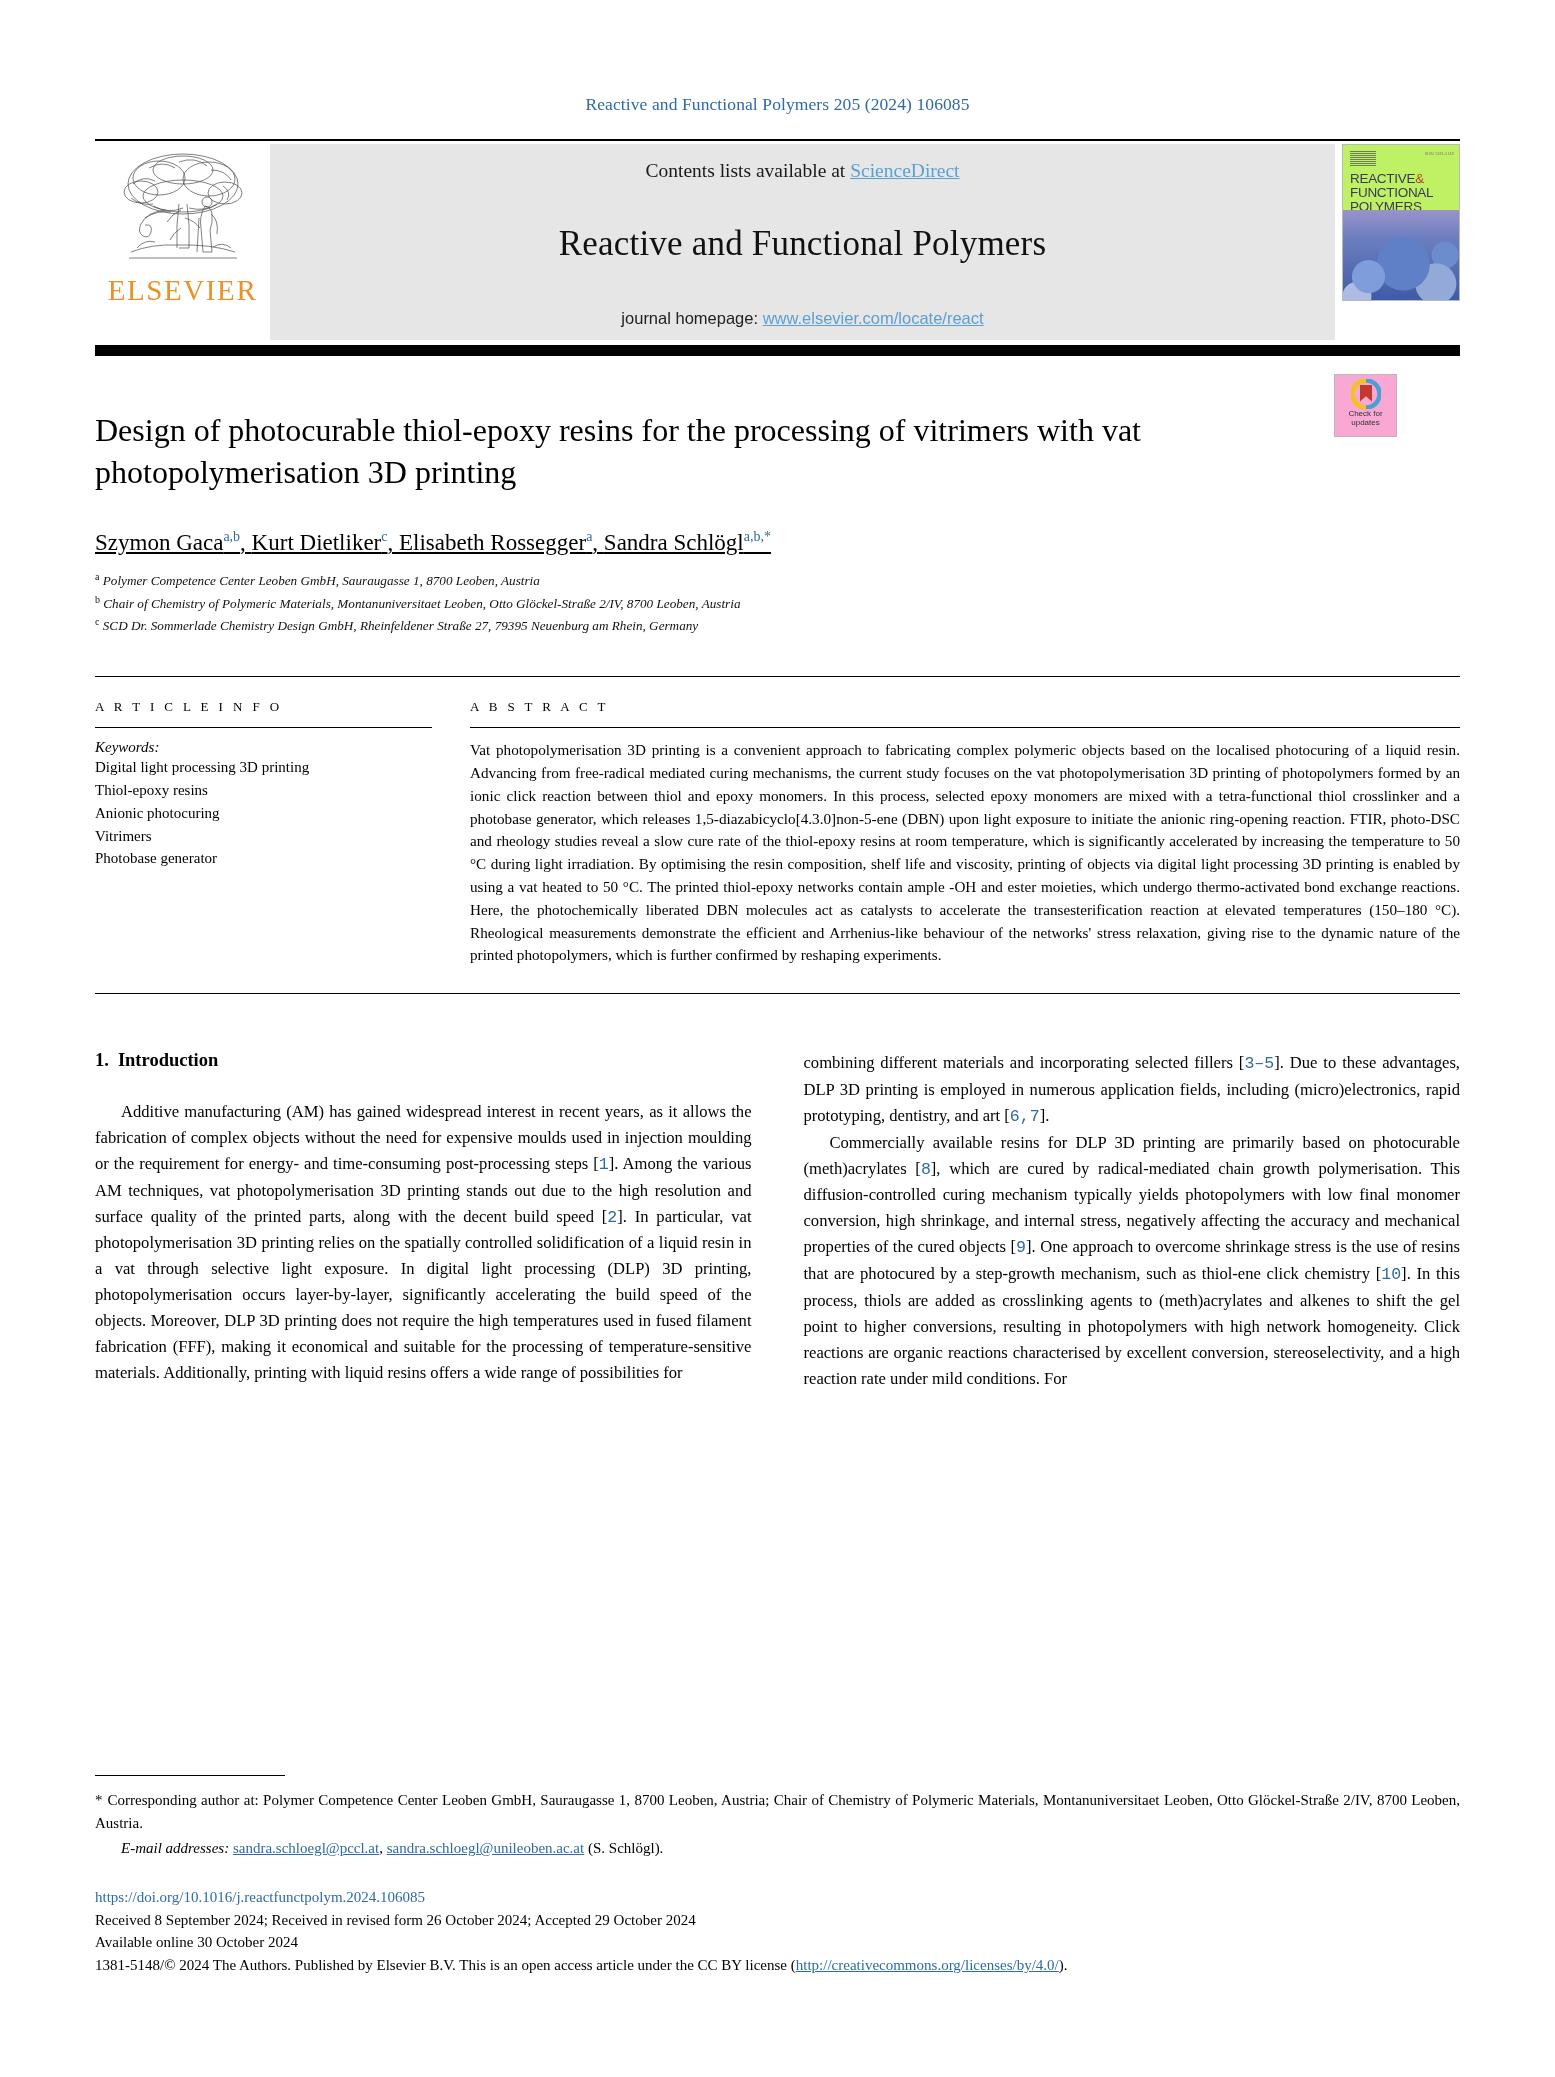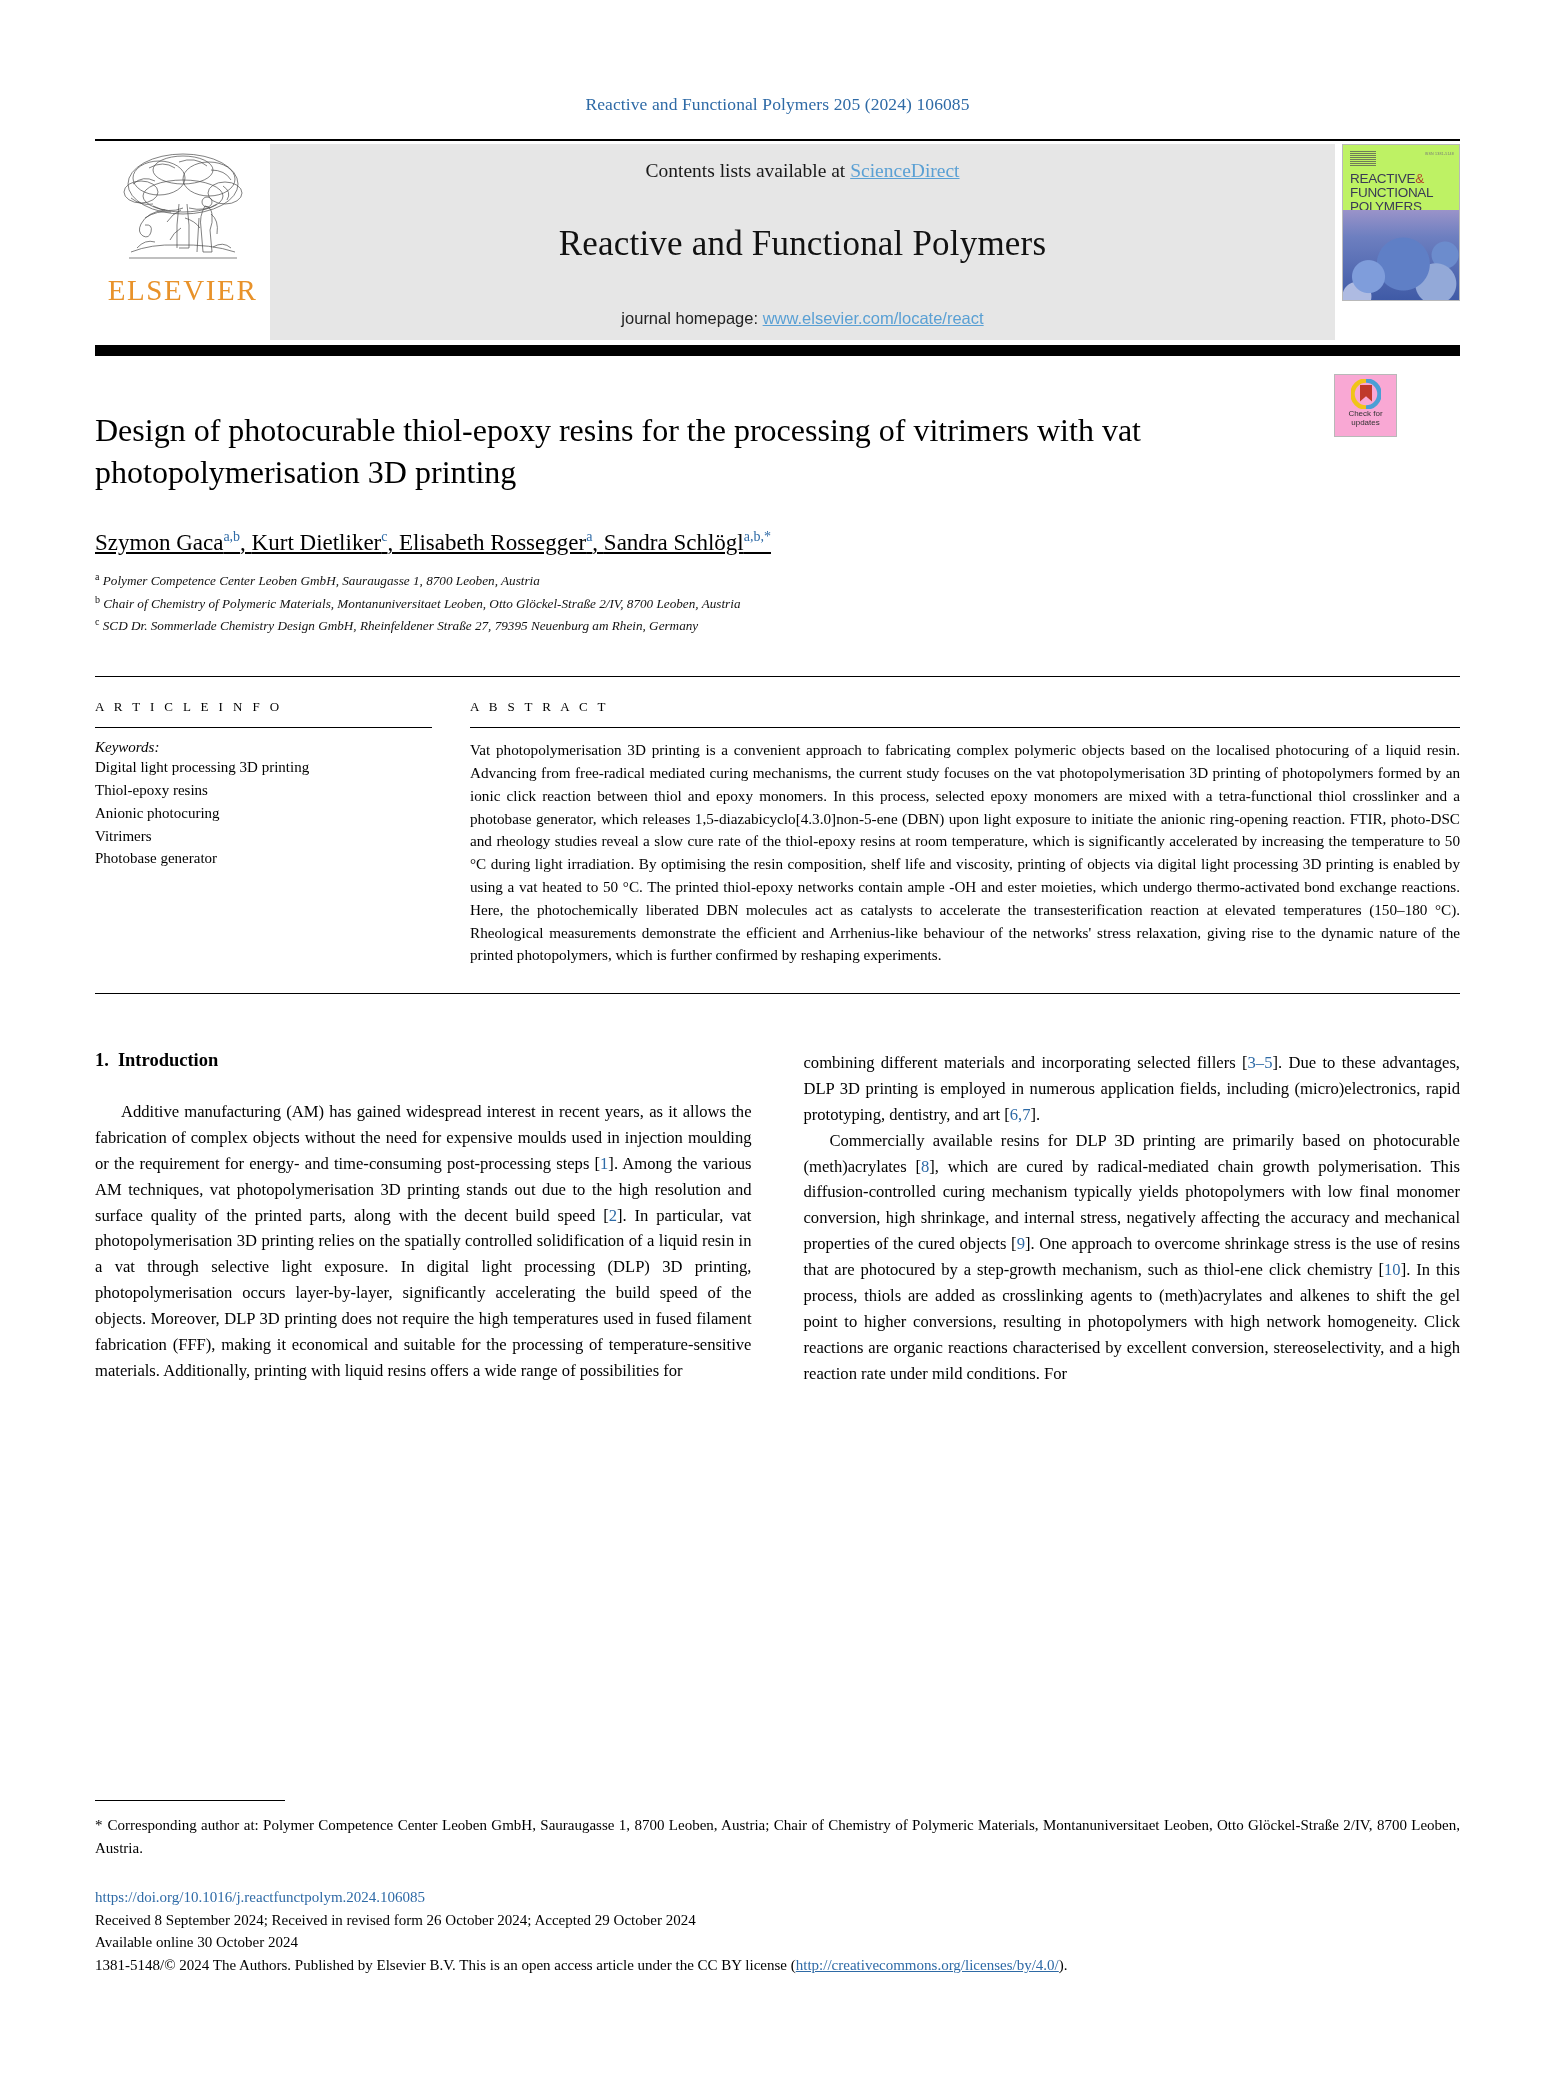--- a/index.html
+++ b/index.html
@@ -284,21 +284,21 @@
   .h2 .num { margin-right: 9px; }
   .para {
     font-size: 16.6px;
     line-height: 1.56;
     text-align: justify;
     text-justify: inter-word;
     margin: 0;
   }
   .para + .para { text-indent: 26px; }
   .para.indent { text-indent: 26px; }
-  .ref { color: #2e6aa6; }
+  .ref { color: #2e6aa6; font-family: Liberation Mono, monospace; }
 
   
   .foot {
     position: absolute;
     left: 95px;
     right: 95px;
     bottom: 100px;
   }
   .foot-rule {
     border-top: 1.1px solid #000;
@@ -456,20 +456,24 @@
       <p class="para"><span>combining different materials and incorporating selected fillers [</span><span class="ref">3–5</span><span>]. Due to these advantages, DLP 3D printing is employed in numerous application fields, including (micro)electronics, rapid prototyping, dentistry, and art [</span><span class="ref">6,7</span><span>].</span></p>
       <p class="para indent"><span>Commercially available resins for DLP 3D printing are primarily based on photocurable (meth)acrylates [</span><span class="ref">8</span><span>], which are cured by radical-mediated chain growth polymerisation. This diffusion-controlled curing mechanism typically yields photopolymers with low final monomer conversion, high shrinkage, and internal stress, negatively affecting the accuracy and mechanical properties of the cured objects [</span><span class="ref">9</span><span>]. One approach to overcome shrinkage stress is the use of resins that are photocured by a step-growth mechanism, such as thiol-ene click chemistry [</span><span class="ref">10</span><span>]. In this process, thiols are added as crosslinking agents to (meth)acrylates and alkenes to shift the gel point to higher conversions, resulting in photopolymers with high network homogeneity. Click reactions are organic reactions characterised by excellent conversion, stereoselectivity, and a high reaction rate under mild conditions. For</span></p>
     </div>
   </div>
 
   <div class="foot">
     <div class="foot-rule"></div>
     <div class="foot-corr">
       <span class="star">*</span><span>Corresponding author at: Polymer Competence Center Leoben GmbH, Sauraugasse 1, 8700 Leoben, Austria; Chair of Chemistry of Polymeric Materials, Montanuniversitaet Leoben, Otto Glöckel-Straße 2/IV, 8700 Leoben, Austria.</span>
     </div>
+    <div class="foot-email">
+      <i>E-mail addresses:</i>
+      <a class="link" href="#">sandra.schloegl@pccl.at</a><span>, </span><a class="link" href="#">sandra.schloegl@unileoben.ac.at</a><span> (S. Schlögl).</span>
+    </div>
 
     <div class="doi-block">
       <div class="doi-line">https://doi.org/10.1016/j.reactfunctpolym.2024.106085</div>
       <div>Received 8 September 2024; Received in revised form 26 October 2024; Accepted 29 October 2024</div>
       <div>Available online 30 October 2024</div>
       <div><span>1381-5148/© 2024 The Authors. Published by Elsevier B.V. This is an open access article under the CC BY license (</span><a class="link" href="#">http://creativecommons.org/licenses/by/4.0/</a><span>).</span></div>
     </div>
   </div>
 
 </div>

